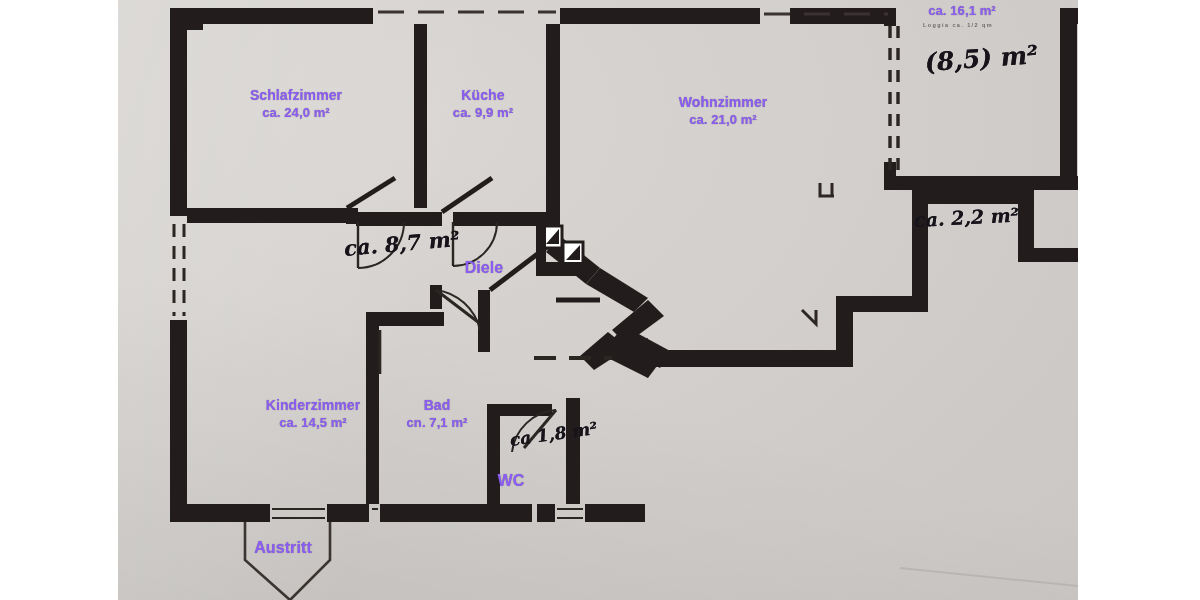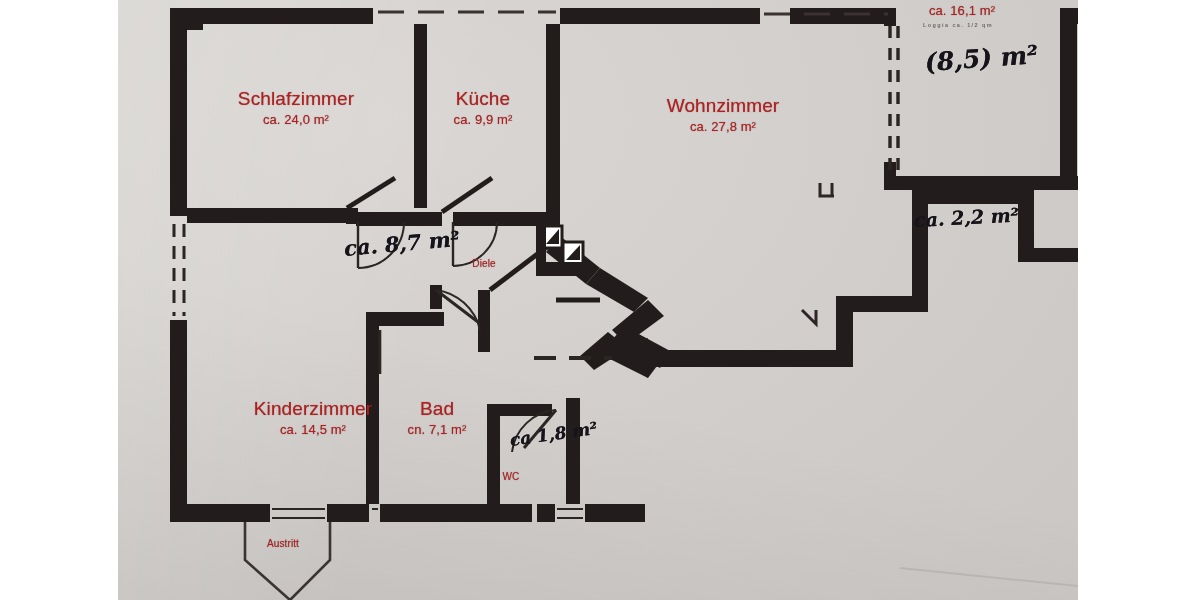--- a/index.html
+++ b/index.html
@@ -40,33 +40,33 @@
     pointer-events: none;
   }
   #plan {
     position: absolute;
     left: 0; top: 0;
     width: 1200px;
     height: 600px;
   }
   .lbl {
     position: absolute;
-    color: #b91c1c;
+    color: #8b5cf6;
     font-family: "Liberation Sans", sans-serif;
-    font-weight: normal;
+    font-weight: bold;
     text-align: center;
     line-height: 1.32;
     letter-spacing: 0.1px;
     white-space: nowrap;
     transform: translateX(-50%);
     text-shadow: 0 0 1px rgba(40,35,33,0.55);
   }
-  .lbl .nm { display: block; font-size: 19px; }
+  .lbl .nm { display: block; font-size: 14px; }
   .lbl .ar { display: block; font-size: 13px; }
-  .lbl.small .nm { font-size: 10px; }
+  .lbl.small .nm { font-size: 16px; }
   .tiny-print {
     position: absolute;
     font-size: 5.5px;
     font-weight: bold;
     color: #6e6a67;
     letter-spacing: 1.4px;
     white-space: nowrap;
     transform: translateX(-50%);
     filter: blur(0.45px);
   }
@@ -264,21 +264,21 @@
     <span class="ar">ca. 24,0 m²</span>
   </div>
 
   <div class="lbl" style="left:483px; top:86px;text-align:center;">
     <span class="nm">Küche</span>
     <span class="ar">ca.  9,9 m²</span>
   </div>
 
   <div class="lbl" style="left:723px; top:93px;">
     <span class="nm">Wohnzimmer</span>
-    <span class="ar">ca.  27,8 m²</span>
+    <span class="ar">ca.  21,0 m²</span>
   </div>
 
   <div class="lbl" style="left:272px; top:396px;margin-left:41px;">
     <span class="nm">Kinderzimmer</span>
     <span class="ar">ca. 14,5 m²</span>
   </div>
 
   <div class="lbl" style="left:437px; top:396px;">
     <span class="nm">Bad</span>
     <span class="ar">cn. 7,1 m²</span>

